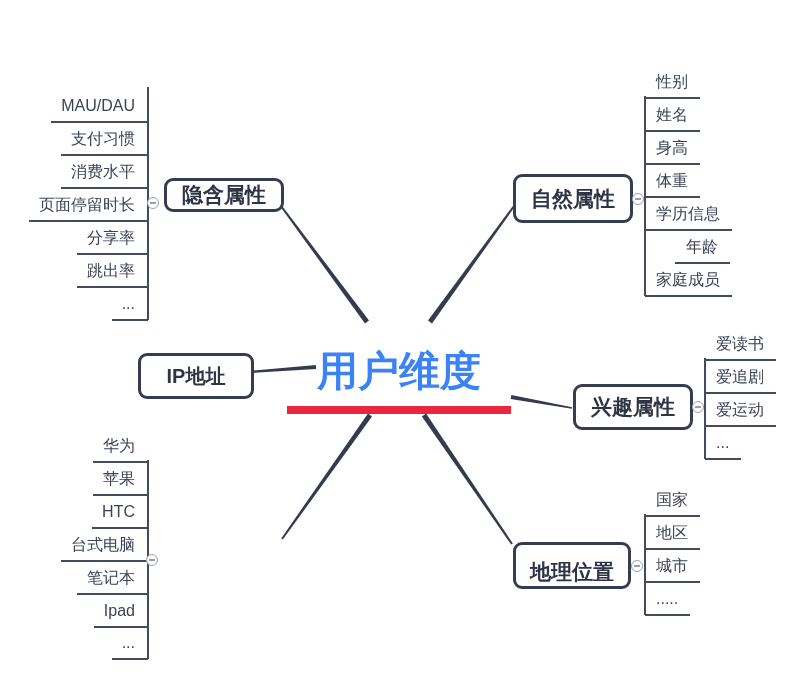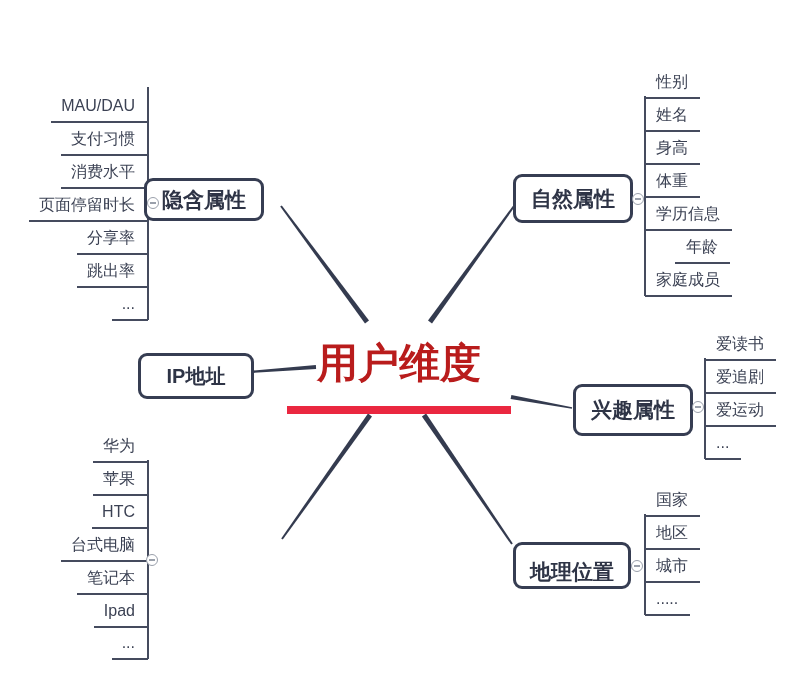--- a/index.html
+++ b/index.html
@@ -11,22 +11,22 @@
         font-size:21px;color:#2e3446;z-index:3;box-sizing:border-box;}
   .node.small{font-size:20px;}
   .leaf{position:absolute;font-size:16px;line-height:26px;color:#3c4254;
         border-bottom:2px solid #454b5e;padding:0 13px 2px 10px;white-space:nowrap;z-index:2;}
   .leaf.l{text-align:right;}
   .leaf.r{text-align:left;padding:0 12px 2px 11px;}
   .collapse{position:absolute;width:12px;height:12px;border:1.5px solid #9aa0ab;border-radius:50%;
             background:#fff;z-index:4;display:flex;align-items:center;justify-content:center;
             box-sizing:border-box;}
   .minus{width:6px;height:1.5px;background:#9aa0ab;}
-  .center-label{position:absolute;left:285px;top:340px;width:228px;text-align:center;
-                font-size:41px;font-weight:bold;color:#b91c1c;line-height:1.15;z-index:3;}
+  .center-label{position:absolute;left:285px;top:348px;width:228px;text-align:center;
+                font-size:41px;font-weight:bold;color:#3b82f6;line-height:1.15;z-index:3;}
   .red-bar{position:absolute;left:287px;top:406px;width:224px;height:8px;background:#ea2740;z-index:3;}
 </style>
 </head>
 <body>
 
 <div class="stage">
 
   <svg class="overlay" viewBox="0 0 797 679" xmlns="http://www.w3.org/2000/svg">
 
     <polygon fill="#343b4f" points="369.0,320.5 281.8,205.4 280.2,206.6 365.0,323.5"></polygon>
@@ -39,30 +39,30 @@
     <line x1="148" y1="87" x2="148" y2="320" stroke="#454b5e" stroke-width="2"></line>
     <line x1="645" y1="96" x2="645" y2="296" stroke="#454b5e" stroke-width="2"></line>
     <line x1="705" y1="358" x2="705" y2="459" stroke="#454b5e" stroke-width="2"></line>
     <line x1="148" y1="460" x2="148" y2="659" stroke="#454b5e" stroke-width="2"></line>
     <line x1="645" y1="514" x2="645" y2="615" stroke="#454b5e" stroke-width="2"></line>
   </svg>
 
   <div class="center-label">用户维度</div>
   <div class="red-bar"></div>
 
-  <div class="node" style="left:144px;top:178px;width:120px;height:43px;">
+  <div class="node" style="left:164px;top:178px;width:120px;height:34px;">
     <span>隐含属性</span>
   </div>
   <div class="node" style="left:513px;top:174px;width:120px;height:49px;">
     <span>自然属性</span>
   </div>
   <div class="node small" style="left:138px;top:353px;width:116px;height:46px;">
     <span>IP地址</span>
   </div>
-  <div class="node" style="left:573px;top:384px;width:120px;height:52px;">
+  <div class="node" style="left:573px;top:384px;width:120px;height:46px;">
     <span>兴趣属性</span>
   </div>
   <div class="node" style="left:513px;top:542px;width:118px;height:47px;align-items:flex-end;">
     <span>地理位置</span>
   </div>
 
   <div class="collapse" style="left:147px;top:197px;">
     <span class="minus"></span>
   </div>
   <div class="collapse" style="left:632px;top:193px;">

